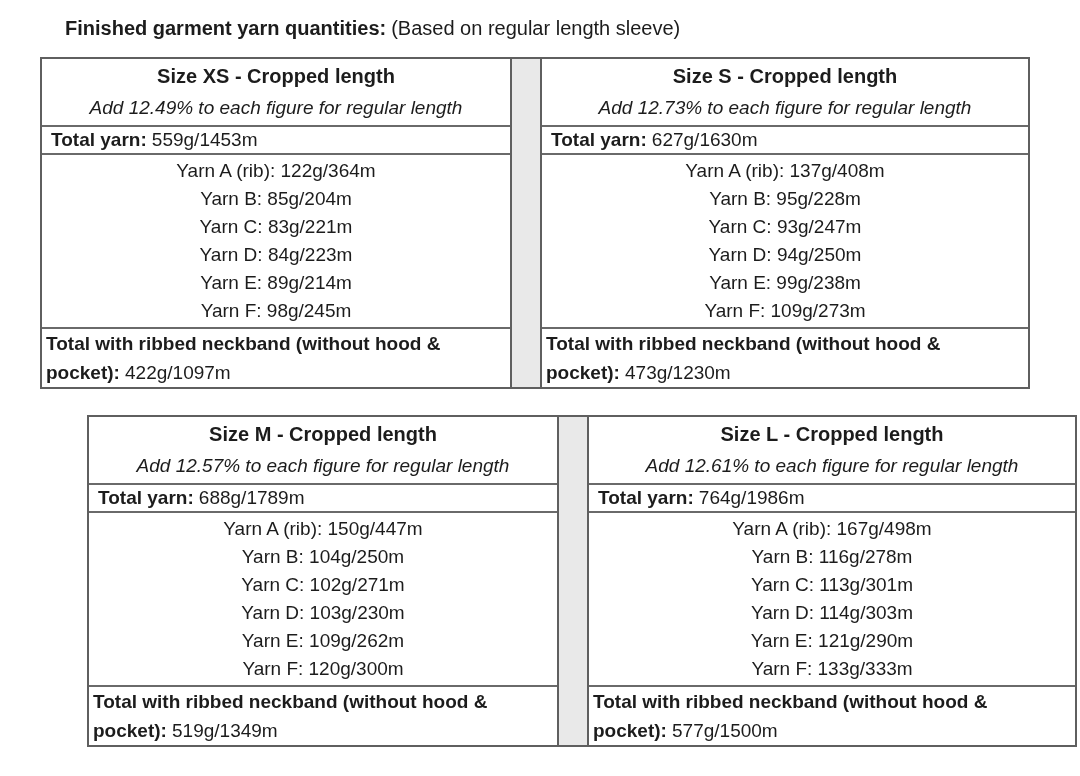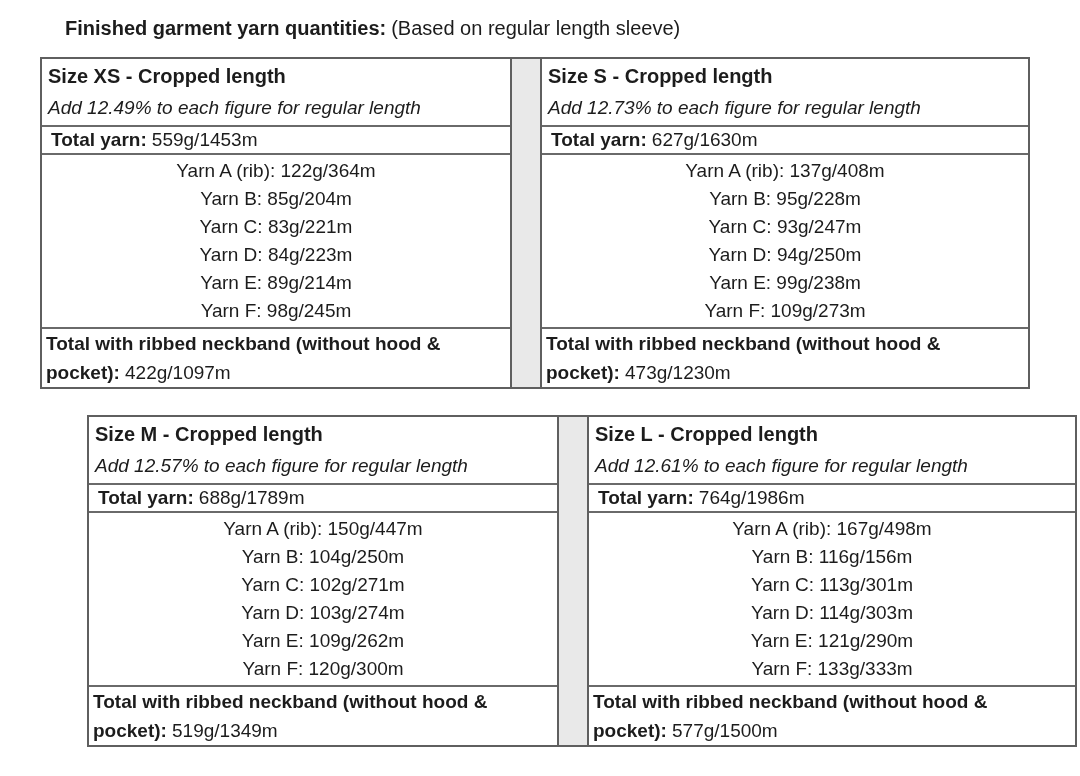--- a/index.html
+++ b/index.html
@@ -30,20 +30,21 @@
 
   .tbl {
     background: #ffffff;
     border-left: 2px solid #5f5f5f;
     border-right: 2px solid #5f5f5f;
   }
   .tbl.left  { width: 472px; }
   .tbl.right { width: 490px; margin-left: 28px; }
 
   .hdr {
+    text-align: center;
     padding: 2px 6px;
     border-bottom: 2px solid #6a6a6a;
   }
   .hdr .t { font-size: 20px; line-height: 31px; font-weight: 700; }
   .hdr .n { font-size: 19px; line-height: 31px; font-style: italic; }
 
   .row-total {
     font-size: 19px; line-height: 26px;
     padding: 0 9px;
     border-bottom: 2px solid #6a6a6a;
@@ -120,40 +121,40 @@
         <div class="t">Size M - Cropped length</div>
         <div class="n">Add 12.57% to each figure for regular length</div>
       </div>
       <div class="row-total">
         <span class="b-lbl">Total yarn:</span><span>688g/1789m</span>
       </div>
       <div class="yarns">
         <div>Yarn A (rib): 150g/447m</div>
         <div>Yarn B: 104g/250m</div>
         <div>Yarn C: 102g/271m</div>
-        <div>Yarn D: 103g/274m</div>
+        <div>Yarn D: 103g/230m</div>
         <div>Yarn E: 109g/262m</div>
         <div>Yarn F: 120g/300m</div>
       </div>
       <div class="neck">
         <span class="b-lbl">Total with ribbed neckband (without hood &amp; pocket):</span><span>519g/1349m</span>
       </div>
     </div>
 
     <div class="tbl right">
       <div class="hdr">
         <div class="t">Size L - Cropped length</div>
         <div class="n">Add 12.61% to each figure for regular length</div>
       </div>
       <div class="row-total">
         <span class="b-lbl">Total yarn:</span><span>764g/1986m</span>
       </div>
       <div class="yarns">
         <div>Yarn A (rib): 167g/498m</div>
-        <div>Yarn B: 116g/156m</div>
+        <div>Yarn B: 116g/278m</div>
         <div>Yarn C: 113g/301m</div>
         <div>Yarn D: 114g/303m</div>
         <div>Yarn E: 121g/290m</div>
         <div>Yarn F: 133g/333m</div>
       </div>
       <div class="neck">
         <span class="b-lbl">Total with ribbed neckband (without hood &amp; pocket):</span><span>577g/1500m</span>
       </div>
     </div>
   </div>

